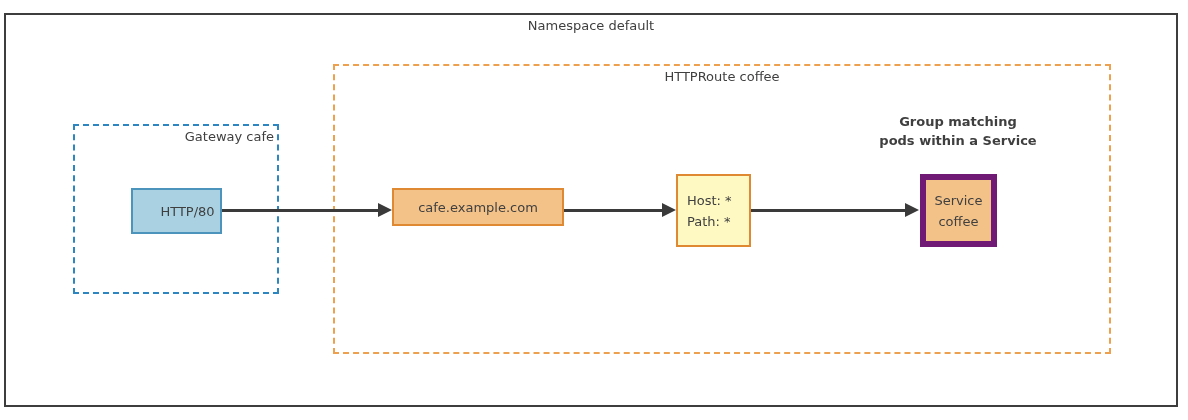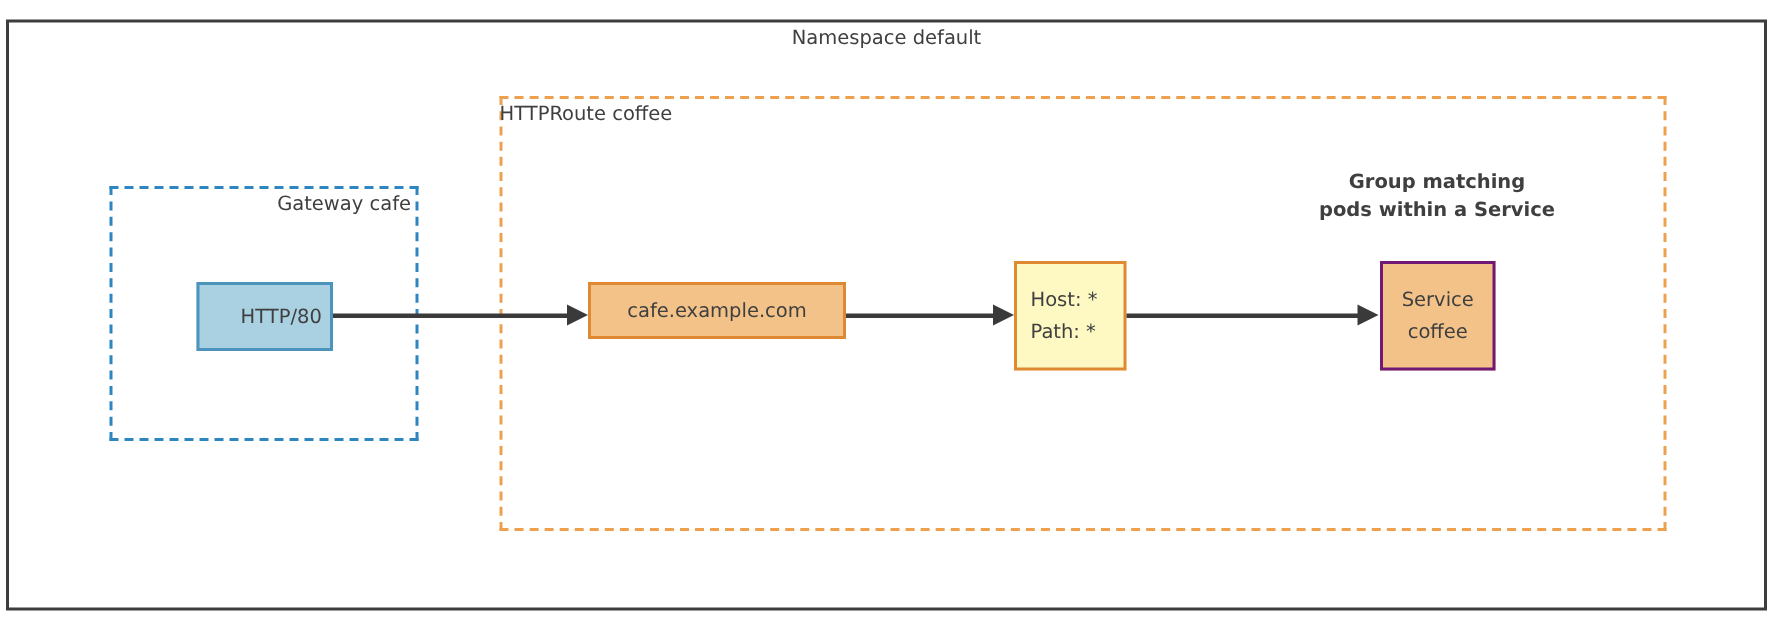--- a/index.html
+++ b/index.html
@@ -37,20 +37,21 @@
   .gateway-label {
     left: 68px; top: 129px; width: 206px;
     text-align: right;
   }
   .route-boundary {
     left: 333px; top: 64px; width: 778px; height: 290px;
     border: 2px dashed #eda14f;
   }
   .route-label {
     left: 333px; top: 69px; width: 778px;
+    text-align: center;
   }
 
   
   .node {
     display: flex;
     align-items: center;
     justify-content: center;
     text-align: center;
   }
   .blue-node {
@@ -72,21 +73,21 @@
     align-items: center;
     justify-content: flex-start;
     padding-left: 9px;
     text-align: left;
     line-height: 21px;
     white-space: pre-line;
   }
   .service-node {
     left: 920px; top: 174px; width: 77px; height: 73px;
     background: #f3c289;
-    border: 2px solid #701a75;
+    border: 6px solid #701a75;
     line-height: 21px;
     white-space: pre-line;
   }
 
   
   .annotation {
     text-align: center;
     line-height: 19px;
     white-space: pre-line;
   }

